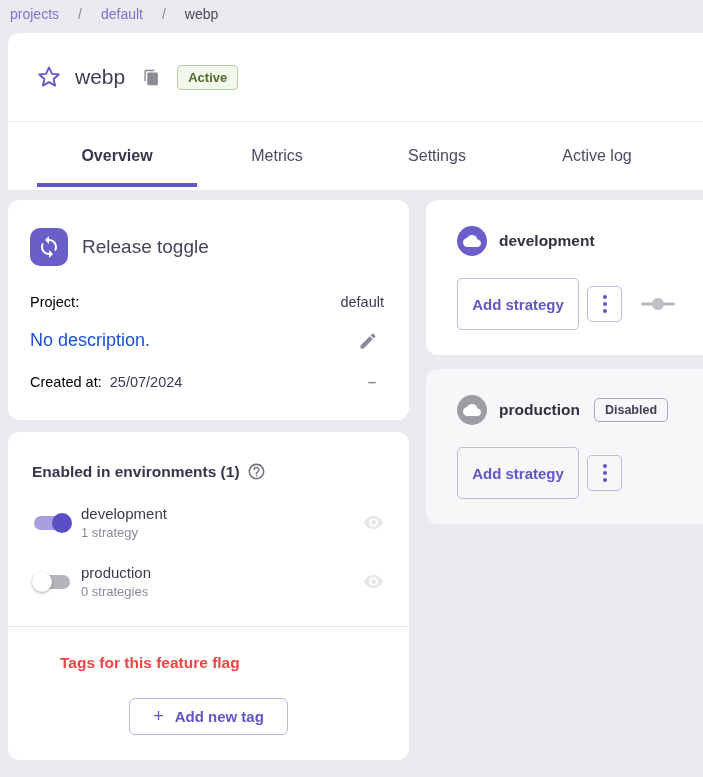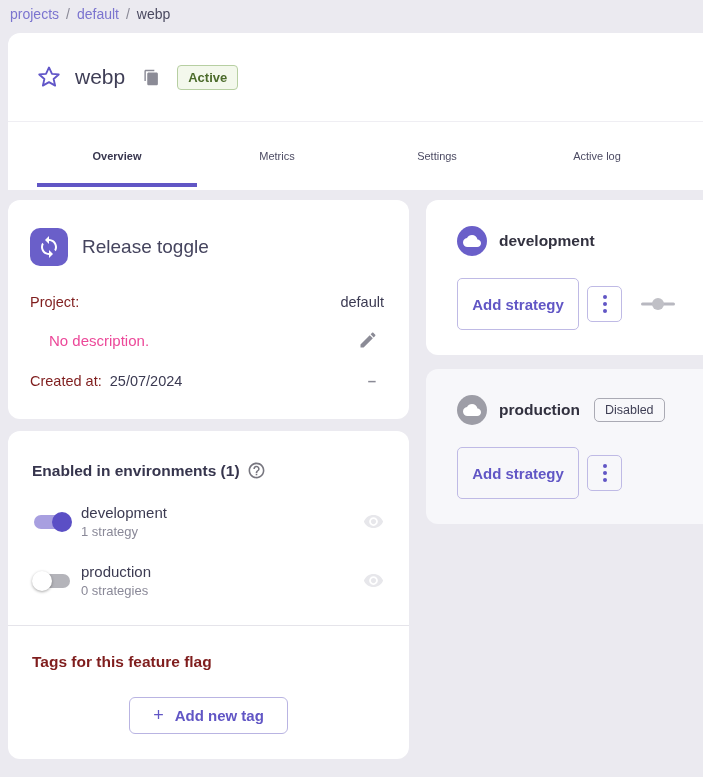--- a/index.html
+++ b/index.html
@@ -4,71 +4,71 @@
 <style>
   * { margin:0; padding:0; box-sizing:border-box; }
   html,body { width:703px; height:777px; }
   body {
     background:#ebeaf0;
     font-family:"Liberation Sans", sans-serif;
     color:#3c3b52;
     overflow:hidden;
   }
   
-  .breadcrumb { padding:6px 0 0 10px; height:33px; font-size:14px; display:flex; align-items:flex-start; gap:7px;border-radius:8px; }
+  .breadcrumb { padding:6px 0 0 10px; height:33px; font-size:14px; display:flex; align-items:flex-start; gap:19px;border-radius:8px; }
   .crumb-link { color:#7b74cf; cursor:pointer; }
   .crumb-sep { color:#8a8996; }
   .crumb-current { color:#4a4960; }
 
   
   .header-card { margin-left:8px; background:#fff; border-radius:12px 0 0 0; height:157px; }
   .title-row { height:88px; display:flex; align-items:center; padding-left:28px; }
   .flag-title-text { font-size:21px; color:#3f3e56; margin-left:13px; }
   .copy-btn { margin-left:18px; display:flex; align-items:center; cursor:pointer; }
   .active-badge { margin-left:17px; background:#f3f8ec; border:1px solid #b7cfa2; border-radius:4px;
     color:#4b6b2a; font-size:13px; font-weight:bold; padding:4px 10px; }
   .tab-row { height:69px; border-top:1px solid #efeef3; display:flex; padding-left:29px; }
-  .tab { width:160px; display:flex; align-items:center; justify-content:center; font-size:11px;
+  .tab { width:160px; display:flex; align-items:center; justify-content:center; font-size:16px;
     color:#4c4b63; position:relative; cursor:pointer; }
   .tab.active { font-weight:bold; color:#37364e; }
   .tab.active::after { content:""; position:absolute; left:0; right:0; bottom:3px; height:4px; background:#6156c5; }
 
   
   .main { display:flex; gap:17px; padding:10px 0 0 8px; align-items:flex-start; }
   .left-col { width:401px; flex:none; display:flex; flex-direction:column; gap:12px; }
   .right-col { flex:1; min-width:0; display:flex; flex-direction:column; gap:14px; }
   .card { background:#fff; border-radius:12px; }
 
   
   .flag-card { padding:28px 25px 30px 22px; }
   .flag-head { display:flex; align-items:center; gap:14px; }
   .flag-type-icon { width:38px; height:38px; border-radius:10px; background:#6a5fc9;
     display:flex; align-items:center; justify-content:center; flex:none; }
   .flag-type-title { font-size:19px; color:#45445e; }
   .meta-row { display:flex; justify-content:space-between; align-items:center; font-size:14.5px; }
   .meta-row.r1 { margin-top:28px; }
   .meta-row.r2 { margin-top:20px; }
   .meta-row.r3 { margin-top:22px; }
-  .meta-label { color:#7f1d1d; }
+  .meta-label { color:#000000; }
   .meta-value { color:#3b3a52; }
-  .desc-text { color:#ec4899; font-size:15px;margin-left:19px; }
+  .desc-text { color:#1d4ed8; font-size:18px; }
   .dash { color:#8a8a96; font-weight:bold; font-size:15px; padding-right:8px; }
   .edit-btn { cursor:pointer; display:flex; padding-right:6px; }
 
   
   .env-section-1 { padding:30px 25px 27px 24px; }
   .env-card-title { font-size:15.5px; font-weight:bold; color:#36354d; display:flex; align-items:center; gap:7px; }
   .env-row { margin-top:24px; display:flex; align-items:center; }
   .env-row-label { margin-left:9px; }
   .env-name { font-size:15px; color:#3c3b52; }
   .env-strategies { font-size:13px; color:#8a8998; margin-top:3px; }
   .eye-btn { margin-left:auto; display:flex; cursor:pointer; }
   .divider { height:1px; background:#e5e4ea; }
   .tags-section { padding:27px 24px 25px; }
-  .tags-title { font-size:15.5px; font-weight:bold; color:#7f1d1d; }
+  .tags-title { font-size:15.5px; font-weight:bold; color:#ef4444;margin-left:28px; }
   .add-tag-wrap { text-align:center; margin-top:26px; }
   .add-tag-btn { display:inline-flex; align-items:center; gap:11px; height:37px; padding:0 23px;
     border:1px solid #b9b4e2; border-radius:6px; background:#fff; color:#6156c5;
     font-weight:bold; font-size:15px; font-family:inherit; cursor:pointer; }
   .plus-glyph { font-size:18px; font-weight:normal; }
 
   
   .switch { width:40px; height:22px; position:relative; flex:none; cursor:pointer; }
   .switch .track { position:absolute; left:2px; right:2px; top:4px; height:14px; border-radius:7px; }
   .switch .thumb { position:absolute; top:1px; width:20px; height:20px; border-radius:50%; }
@@ -81,21 +81,21 @@
   .env-panel { border-radius:12px 0 0 12px; padding:26px 12px 25px 31px; }
   .env-panel.dev { background:#fff; }
   .env-panel.prod { background:#f7f7fa; }
   .panel-head { display:flex; align-items:center; gap:12px; }
   .cloud-avatar { width:30px; height:30px; border-radius:50%; display:flex;
     align-items:center; justify-content:center; flex:none; }
   .cloud-avatar.purple { background:#6a5fc9; }
   .cloud-avatar.gray { background:#9d9da6; }
   .panel-name { font-size:15.5px; font-weight:bold; color:#32313f; }
   .disabled-chip { margin-left:2px; border:1px solid #aaaab4; border-radius:5px; padding:4px 10px;
-    font-size:12.5px; font-weight:normal; color:#3f3f55; background:transparent; }
+    font-size:12.5px; font-weight:bold; color:#3f3f55; background:transparent; }
   .panel-actions { margin-top:22px; display:flex; align-items:center; }
   .add-strategy-btn { width:122px; height:52px; border:1px solid #bfbae5; border-radius:5px;
     background:transparent; color:#6156c5; font-weight:bold; font-size:15px; font-family:inherit; cursor:pointer; }
   .kebab-btn { width:35px; height:36px; margin-left:8px; border:1px solid #bfbae5; border-radius:5px;
     display:flex; flex-direction:column; align-items:center; justify-content:center; gap:3px;
     background:transparent; cursor:pointer; }
   .kebab-dot { width:4px; height:4px; border-radius:50%; background:#6156c5; }
   .commit-icon-wrap { margin-left:17px; display:flex; }
 </style>
 </head>

